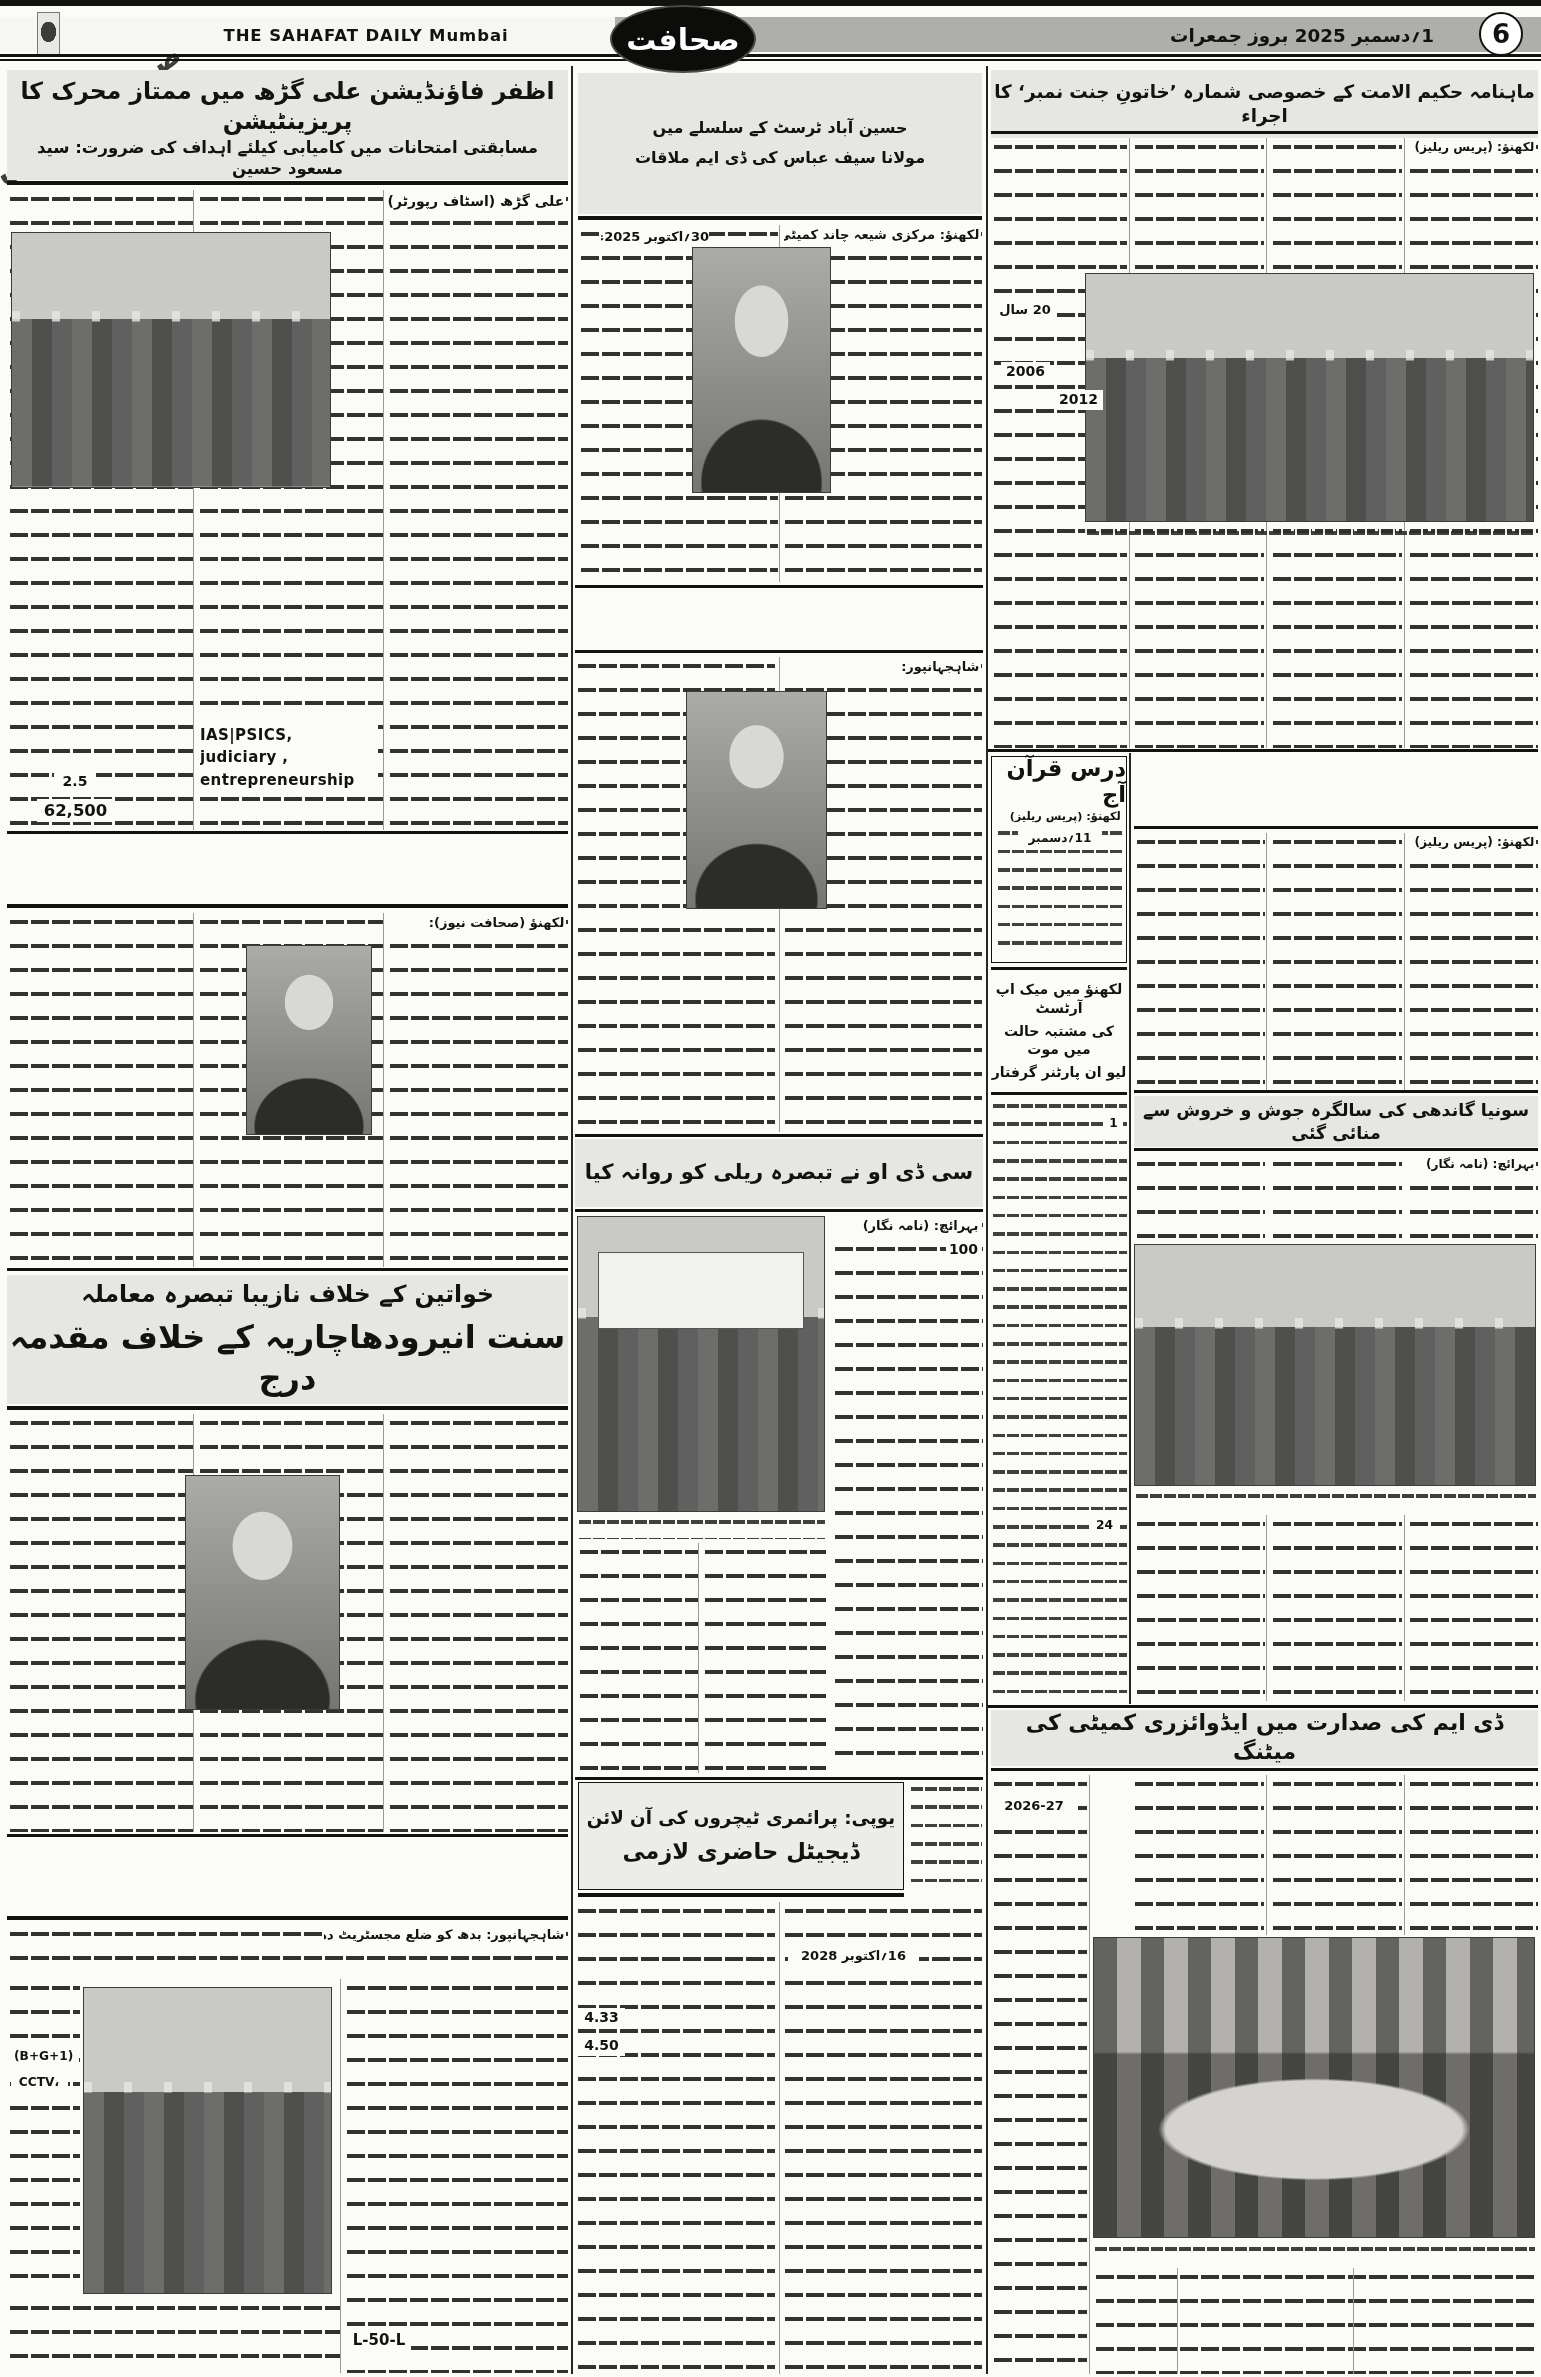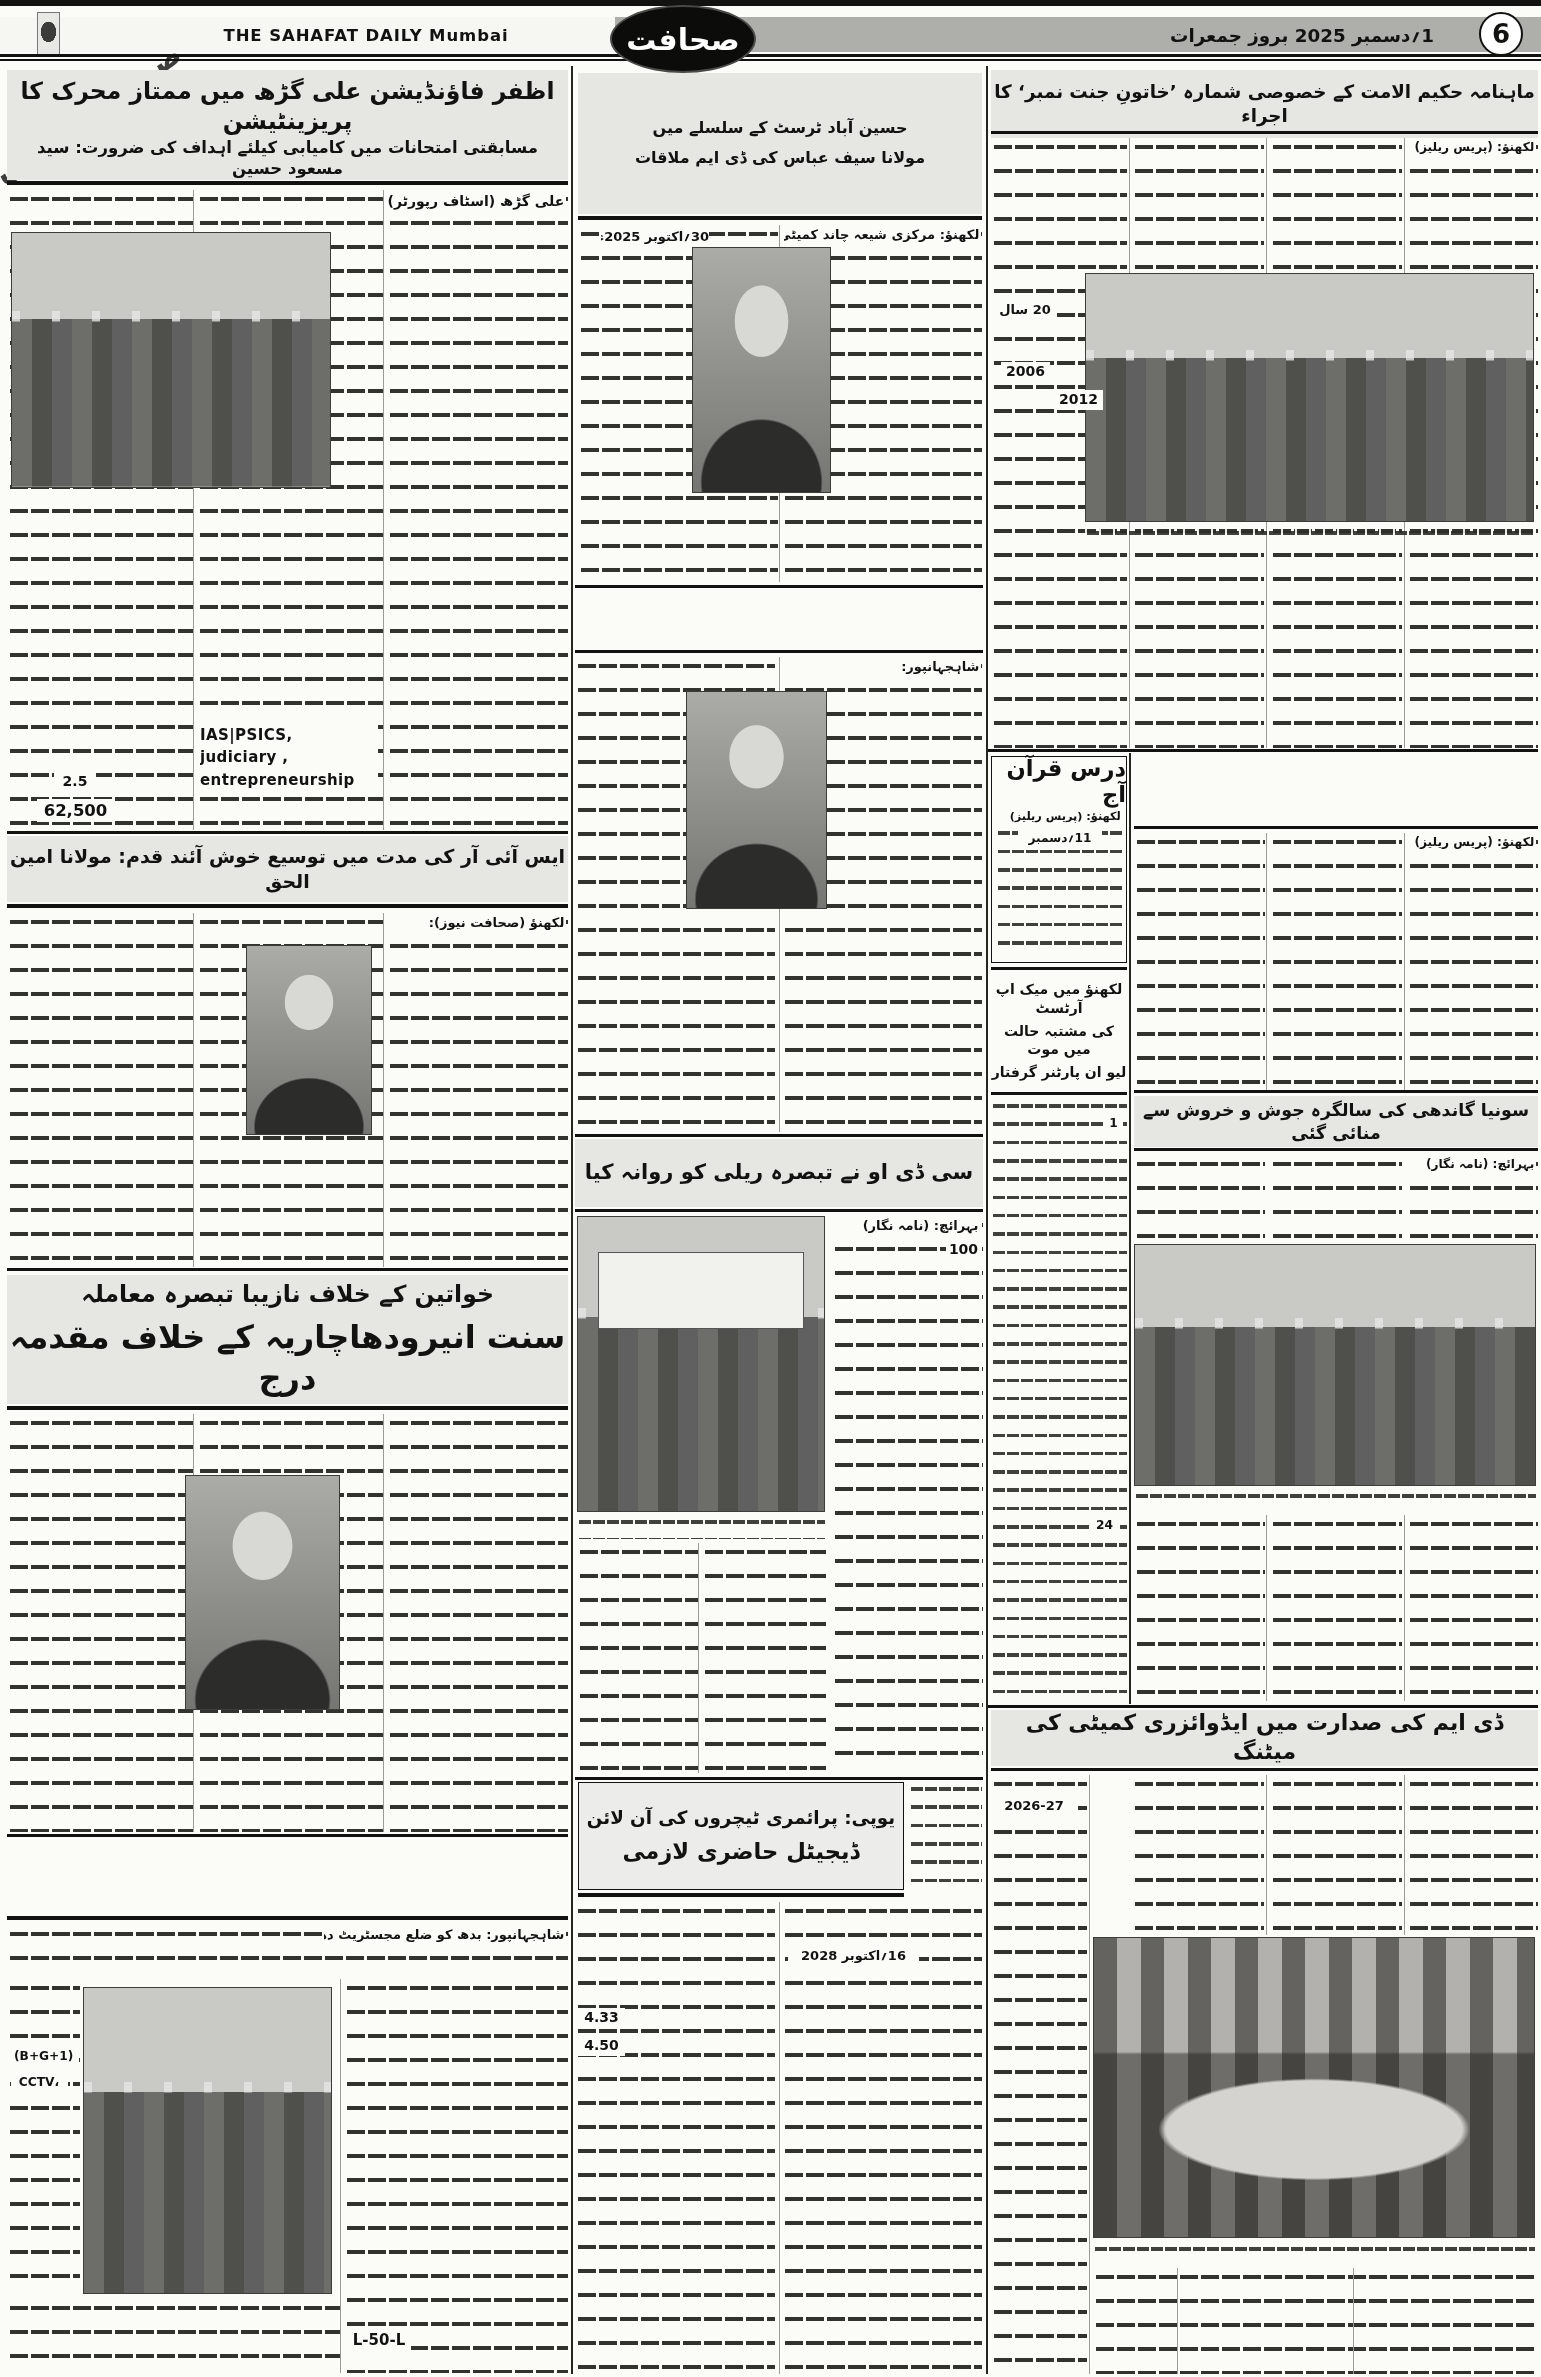--- a/index.html
+++ b/index.html
@@ -83,23 +83,20 @@
   <div class="abs vr" style="left:193px;top:190px;height:640px"></div>
   <div class="abs ov" style="left:388px;top:190px;width:178px;font-size:14px">علی گڑھ (اسٹاف رپورٹر): اظفر</div>
   <div class="abs ph ph-group" style="left:10.5px;top:232px;width:320px;height:256px"></div>
   <div class="abs ehl" style="left:200px;top:725px;width:178px;height:22.6px">IAS|PSICS, scientists,</div>
   <div class="abs ehl" style="left:200px;top:747px;width:178px;height:22.6px">judiciary ,</div>
   <div class="abs ehl" style="left:200px;top:770px;width:178px;height:22.6px">entrepreneurship</div>
   <div class="abs chip" style="left:54px;top:772px;width:42px;height:21px">2.5</div>
   <div class="abs chip" style="left:37px;top:799px;width:77px;height:22.6px;font-size:16.5px">62,500</div>
   <div class="abs rule" style="left:7px;top:831px;width:561px;height:2.6px"></div>
 
-  <div class="abs hl" style="left:7px;top:836px;width:561px;height:66px;font-size:19px">
-    <div>ایس آئی آر کی مدت میں توسیع خوش آئند قدم: مولانا امین الحق</div>
-  </div>
   <div class="abs rule" style="left:7px;top:904px;width:561px;height:3.5px"></div>
   <div class="abs tx" style="left:387px;top:913px;width:181px;height:354px"></div>
   <div class="abs tx" style="left:197px;top:913px;width:186px;height:354px"></div>
   <div class="abs tx" style="left:7px;top:913px;width:186px;height:354px"></div>
   <div class="abs vr" style="left:383px;top:913px;height:354px"></div>
   <div class="abs vr" style="left:193px;top:913px;height:354px"></div>
   <div class="abs ov" style="left:388px;top:913px;width:178px">لکھنؤ (صحافت نیوز):</div>
   <div class="abs ph ph-port" style="left:246px;top:945px;width:126px;height:190px"></div>
   <div class="abs rule" style="left:7px;top:1268px;width:561px;height:2.6px"></div>
 

